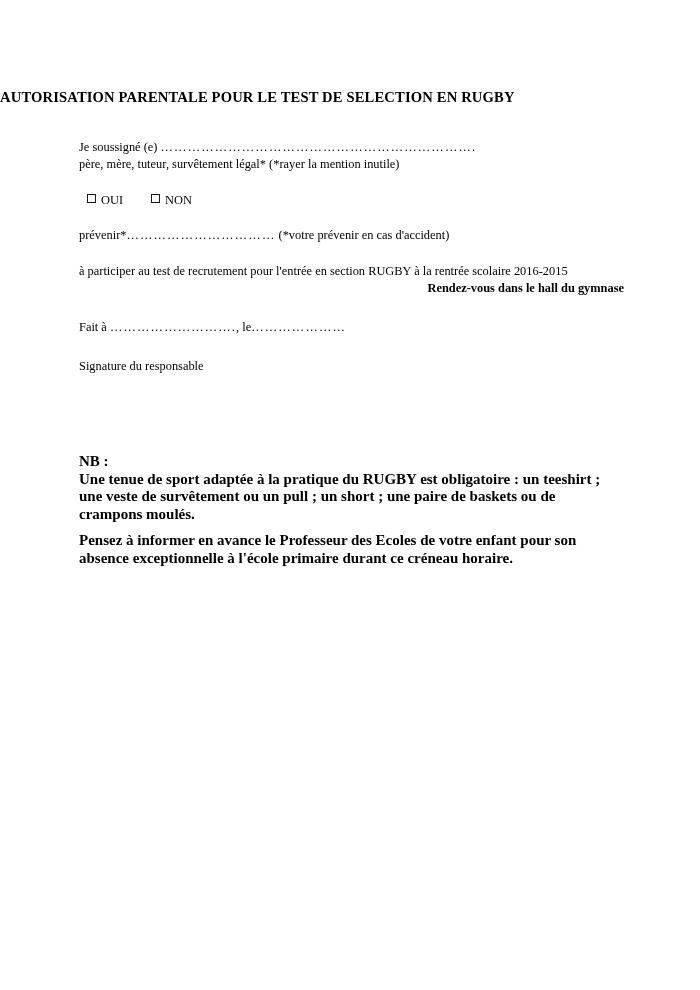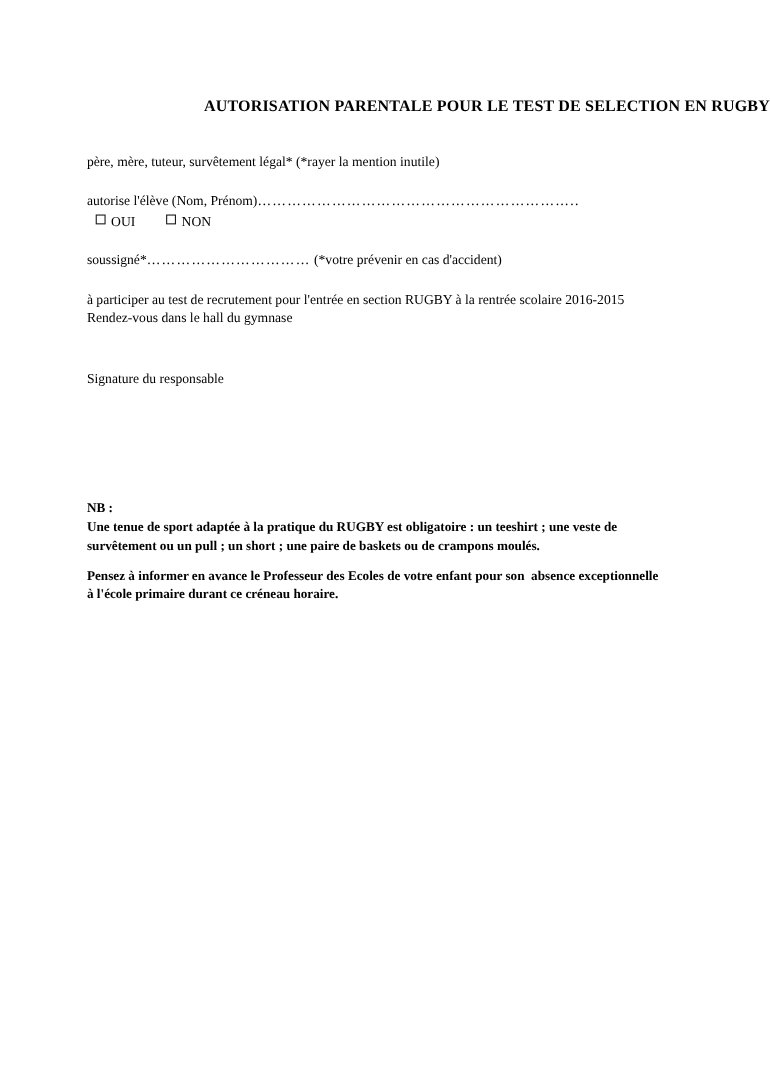--- a/index.html
+++ b/index.html
@@ -22,21 +22,21 @@
     background: #ffffff;
     overflow: hidden;
   }
 
   
   .doc-title {
     position: absolute;
     left: 0;
     right: 0;
     top: 79px;
-    text-align: right;
+    text-align: left;
     font-weight: bold;
     font-size: 14.6px;
     letter-spacing: 0.15px;
     line-height: 1.2;
   }
 
   
   .body-block {
     position: absolute;
     left: 79px;
@@ -44,21 +44,21 @@
     width: 545px;
     font-size: 12.4px;
     line-height: 17.4px;
   }
 
   .para { margin: 0; }
   .para.gap-m { margin-top: 18px; }
   .para.gap-l { margin-top: 22px; }
 
   .line { display: block; white-space: pre-wrap; }
-  .bold { font-weight: normal; }
+  .bold { font-weight: bold; text-align: right; }
 
   
   .leader {
     letter-spacing: 1.15px;
     font-size: 12.4px;
   }
 
   
   .options {
     margin-top: 1px;
@@ -80,60 +80,63 @@
     vertical-align: 1px;
   }
   .opt-label { display: inline; }
 
   
   .nb-block {
     position: absolute;
     left: 79px;
     top: 453px;
     width: 528px;
-    font-size: 12px;
+    font-size: 15px;
     line-height: 17.6px;
     font-weight: bold;
   }
   .nb-para { margin: 0; }
   .nb-para.spaced { margin-top: 9px; }
   .nb-text { white-space: pre-wrap; }
 
   
-  .sig { margin-top: 38px; }
+  .sig { margin-top: 21px; }
 </style>
 </head>
 <body>
 
 <div class="page">
 
   <h1 class="doc-title">AUTORISATION PARENTALE POUR LE TEST DE SELECTION EN RUGBY</h1>
 
   <div class="body-block">
 
     <p class="para">
+      <span class="line"><span>Je soussigné (e) </span><span class="leader">…………………………………………………………….</span></span>
       <span class="line">père, mère, tuteur, survêtement légal* (*rayer la mention inutile)</span>
     </p>
 
     <p class="para gap-m">
-      <span class="line"><span>autorise l'élève (Nom, Prénom)</span><span class="leader">………………………………………………………..</span></span>
       <span class="options">
         <span class="opt"><span class="checkbox-glyph"></span><span class="opt-label">OUI</span></span><span class="opt"><span class="checkbox-glyph"></span><span class="opt-label">NON</span></span>
       </span>
     </p>
 
     <p class="para gap-m">
-      <span class="line"><span>soussigné*</span><span class="leader">……………………………</span><span> (*votre prévenir en cas d'accident)</span></span>
+      <span class="line"><span>prévenir*</span><span class="leader">……………………………</span><span> (*votre prévenir en cas d'accident)</span></span>
     </p>
 
     <p class="para gap-m">
       <span class="line">à participer au test de recrutement pour l'entrée en section RUGBY à la rentrée scolaire 2016-2015</span>
       <span class="line bold">Rendez-vous dans le hall du gymnase</span>
     </p>
 
+    <p class="para gap-l">
+      <span class="line"><span>Fait à </span><span class="leader">……………………….</span><span>, le</span><span class="leader">…………………</span></span>
+    </p>
 
     <p class="para sig">
       <span class="line">Signature du responsable</span>
     </p>
 
   </div>
 
   <div class="nb-block">
     <p class="nb-para">
       <span class="line">NB :</span>

